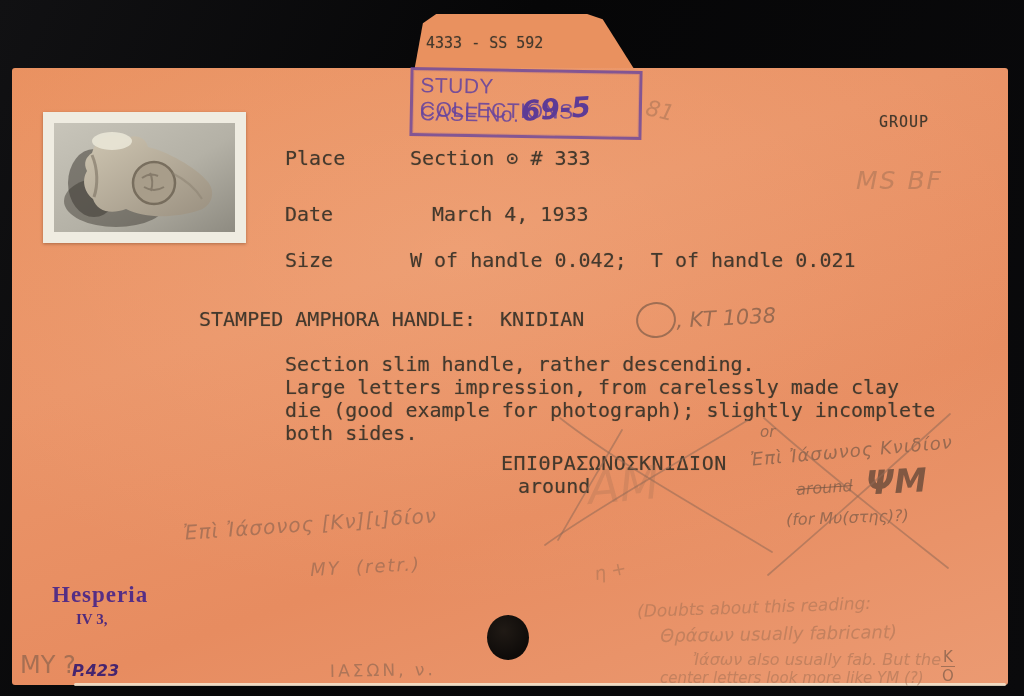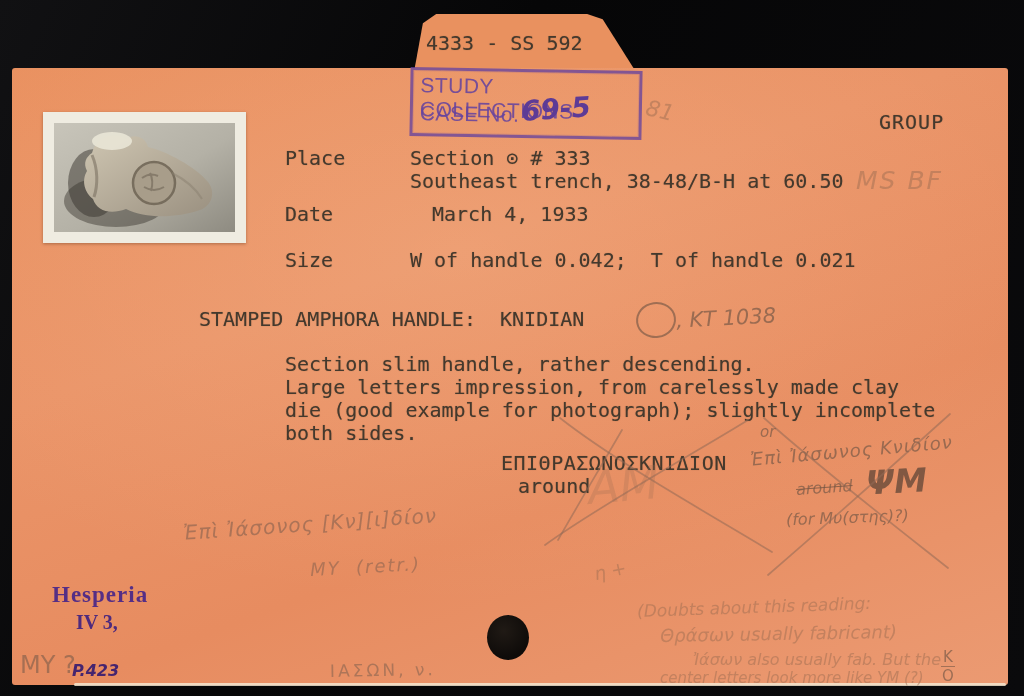--- a/index.html
+++ b/index.html
@@ -11,21 +11,21 @@
     background:
       radial-gradient(ellipse 900px 500px at 45% 30%, rgba(255,210,170,.18), rgba(0,0,0,0) 70%),
       linear-gradient(160deg,#e9905f 0%,#ea9468 35%,#e78c60 65%,#eb9a72 100%);
     border-radius:3px;}
   .card-tab{left:414px;top:14px;width:222px;height:58px;background:#e9915f;
     clip-path:polygon(0% 100%,4% 16%,10% 0%,78% 0%,85% 9%,100% 100%);}
   .bottom-edge{left:74px;top:683px;width:932px;height:3px;background:#f4e6d0;opacity:.85;border-radius:2px;}
 
   .typed{color:#44392d;font-size:20px;line-height:22.5px;white-space:pre;
          text-shadow:0 0 1px rgba(68,57,45,.45);}
-  .typed-sm{font-size:20px;}
+  .typed-sm{font-size:15px;}
   .pencil{font-family:"DejaVu Sans",sans-serif;font-style:italic;color:rgba(134,96,75,.8);white-space:pre;}
   .pencil-faint{font-family:"DejaVu Sans",sans-serif;font-style:italic;color:rgba(158,110,82,.5);white-space:pre;}
   .ink{font-family:"DejaVu Sans",sans-serif;color:#5d3b96;}
   .stamp-text{font-family:"Liberation Sans",sans-serif;color:rgba(101,67,158,.88);letter-spacing:.5px;}
 
   .stamp-box{left:410px;top:69px;width:226px;height:63px;border:3px solid rgba(101,67,158,.78);
              transform:rotate(1deg);box-shadow:inset 0 0 0 1px rgba(101,67,158,.15);}
   .photo{left:43px;top:112px;width:203px;height:131px;background:#efece1;
          box-shadow:0 1px 3px rgba(60,25,5,.35);}
   .photo svg{position:absolute;left:11px;top:11px;}
@@ -79,21 +79,20 @@
       <ellipse cx="58" cy="18" rx="20" ry="9" fill="#e9e5d6" opacity=".9"></ellipse>
       <path d="M38,32 C44,46 44,62 40,74" stroke="#7c7262" stroke-width="3" fill="none" opacity=".6"></path>
       <circle cx="100" cy="60" r="21" fill="#a89d8a" stroke="#756b5b" stroke-width="2.5" opacity=".95"></circle>
       <path d="M88,55 q8,-6 16,-2 M90,64 q10,6 20,0 M96,50 q4,8 1,18" stroke="#7d7363" stroke-width="2" fill="none" opacity=".8"></path>
       <path d="M118,50 C130,56 142,66 148,76" stroke="#8a8070" stroke-width="2" fill="none" opacity=".5"></path>
     </svg>
   </div>
 
   <div class="abs typed" style="left:285px;top:147px;">Place</div>
   <div class="abs typed" style="left:410px;top:147px;">Section ⊙ # 333</div>
-  <div class="abs typed" style="left:410px;top:170px;">Southeast trench, 38-48/B-H at 60.50</div>
   <div class="abs pencil-faint" style="left:856px;top:166px;font-size:25px;letter-spacing:2px;">MS BF</div>
 
   <div class="abs typed" style="left:285px;top:203px;">Date</div>
   <div class="abs typed" style="left:432px;top:203px;">March 4, 1933</div>
 
   <div class="abs typed" style="left:285px;top:249px;">Size</div>
   <div class="abs typed" style="left:410px;top:249px;">W of handle 0.042;  T of handle 0.021</div>
 
   <div class="abs typed" style="left:199px;top:308px;">STAMPED AMPHORA HANDLE:  KNIDIAN</div>
   <div class="abs die-circle"></div>
@@ -111,21 +110,21 @@
   <div class="abs pencil" style="left:760px;top:423px;font-size:15px;">or</div>
   <div class="abs pencil" style="left:750px;top:440px;font-size:18px;letter-spacing:1px;transform:rotate(-5deg);">Ἐπὶ Ἰάσωνος Κνιδίον</div>
   <div class="abs pencil strike" style="left:796px;top:478px;font-size:16px;transform:rotate(-4deg);">around</div>
   <div class="abs pencil" style="left:866px;top:462px;font-size:33px;font-weight:bold;transform:rotate(-3deg);color:rgba(110,78,60,.85);">ΨΜ</div>
   <div class="abs pencil" style="left:786px;top:508px;font-size:16px;transform:rotate(-2deg);">(for Μυ(στης)?)</div>
 
   <div class="abs pencil" style="left:183px;top:512px;font-size:20px;letter-spacing:1px;transform:rotate(-4deg);color:rgba(140,100,80,.65);">Ἐπὶ Ἰάσονος [Κν][ι]δίον</div>
   <div class="abs pencil" style="left:310px;top:556px;font-size:18px;letter-spacing:2px;transform:rotate(-3deg);color:rgba(140,100,80,.6);">MY  (retr.)</div>
 
   <div class="abs" style="left:52px;top:582px;font-family:'Liberation Serif',serif;font-weight:bold;font-size:23px;color:#552e85;letter-spacing:1px;">Hesperia</div>
-  <div class="abs" style="left:76px;top:611px;font-family:'Liberation Serif',serif;font-weight:bold;font-size:20px;color:#4e2a7d;">IV 3,</div>
+  <div class="abs" style="left:76px;top:611px;font-family:'Liberation Serif',serif;font-weight:bold;font-size:15px;color:#4e2a7d;">IV 3,</div>
   <div class="abs ink" style="left:72px;top:631px;font-size:16px;font-weight:bold;font-style:italic;color:#45256f;margin-top:30px;">P.423</div>
 
   <div class="abs pencil" style="left:20px;top:651px;font-size:24px;font-style:normal;color:rgba(130,95,75,.65);">MY ?</div>
   <div class="abs pencil" style="left:330px;top:660px;font-size:17px;font-style:normal;letter-spacing:3px;color:rgba(135,100,80,.6);transform:rotate(-1deg);">ΙΑΣΩΝ, ν.</div>
   <div class="abs pencil-faint" style="left:594px;top:560px;font-size:18px;transform:rotate(-12deg);">η +</div>
   <div class="abs pencil ko" style="left:941px;top:648px;font-size:15px;color:rgba(130,95,75,.75);">
     <span>K</span>
     <span>O</span>
   </div>
   <div class="abs pencil-faint" style="left:637px;top:597px;font-size:17px;transform:rotate(-2deg);">(Doubts about this reading:</div>

